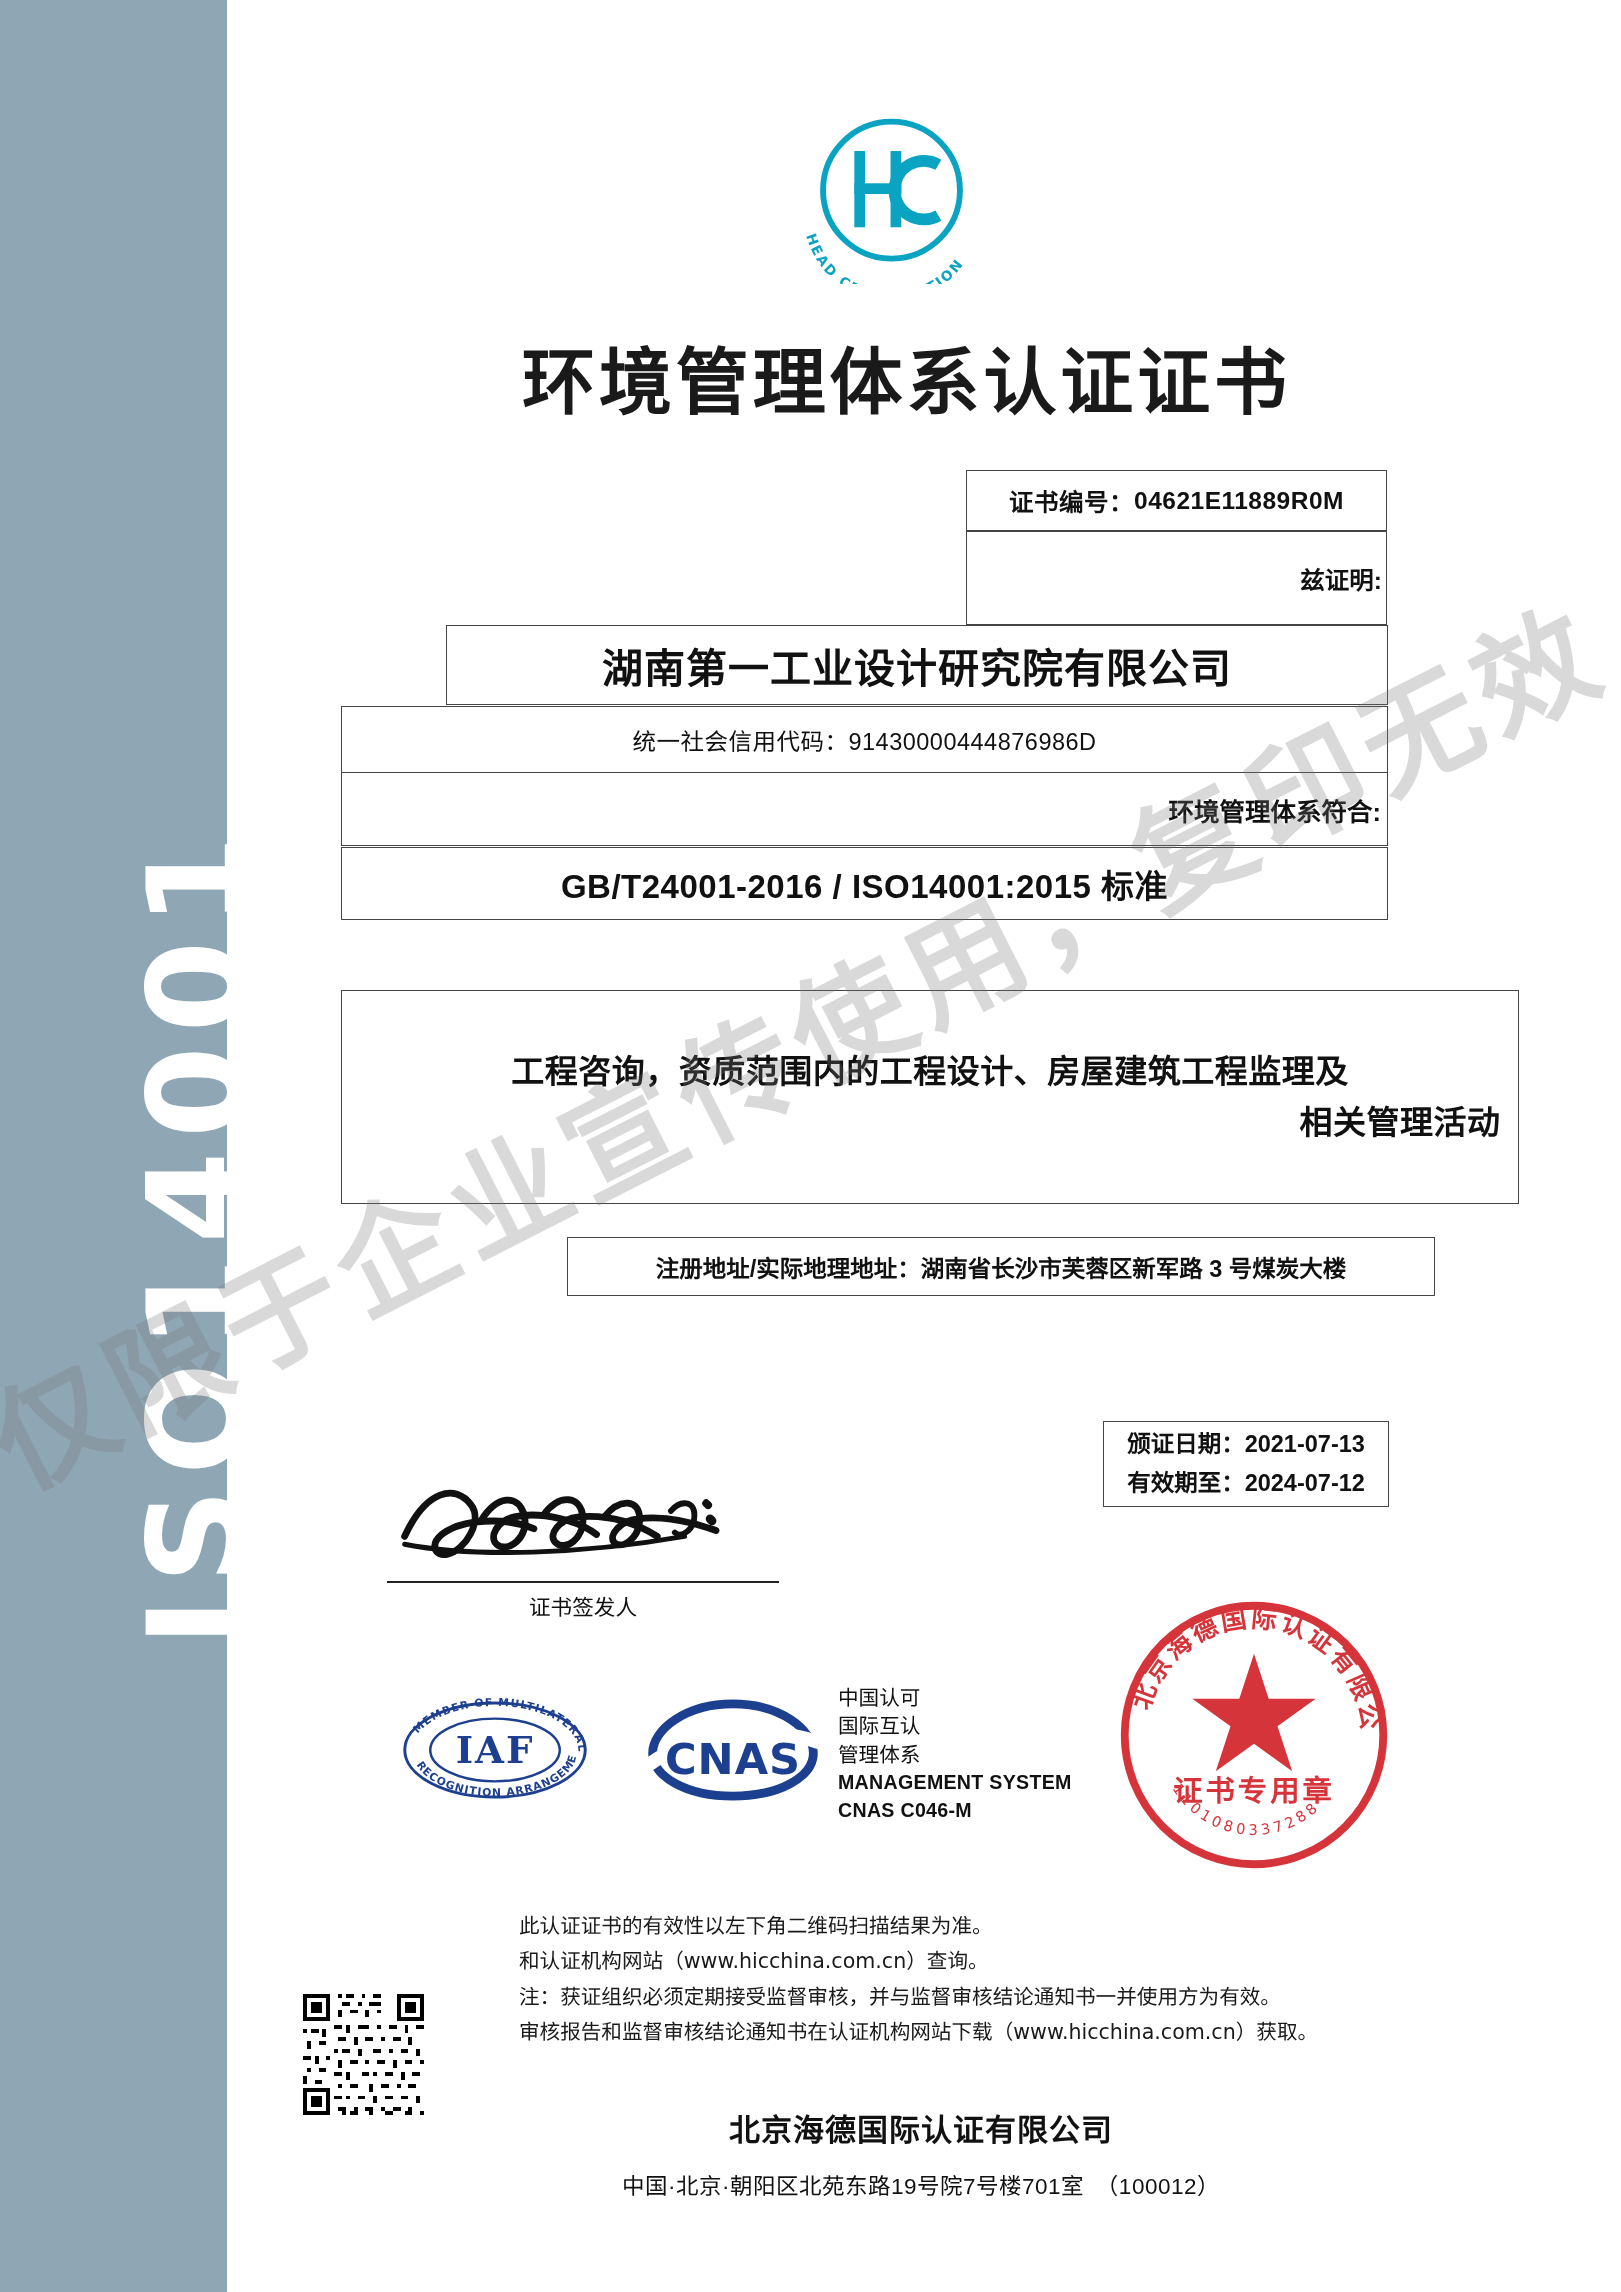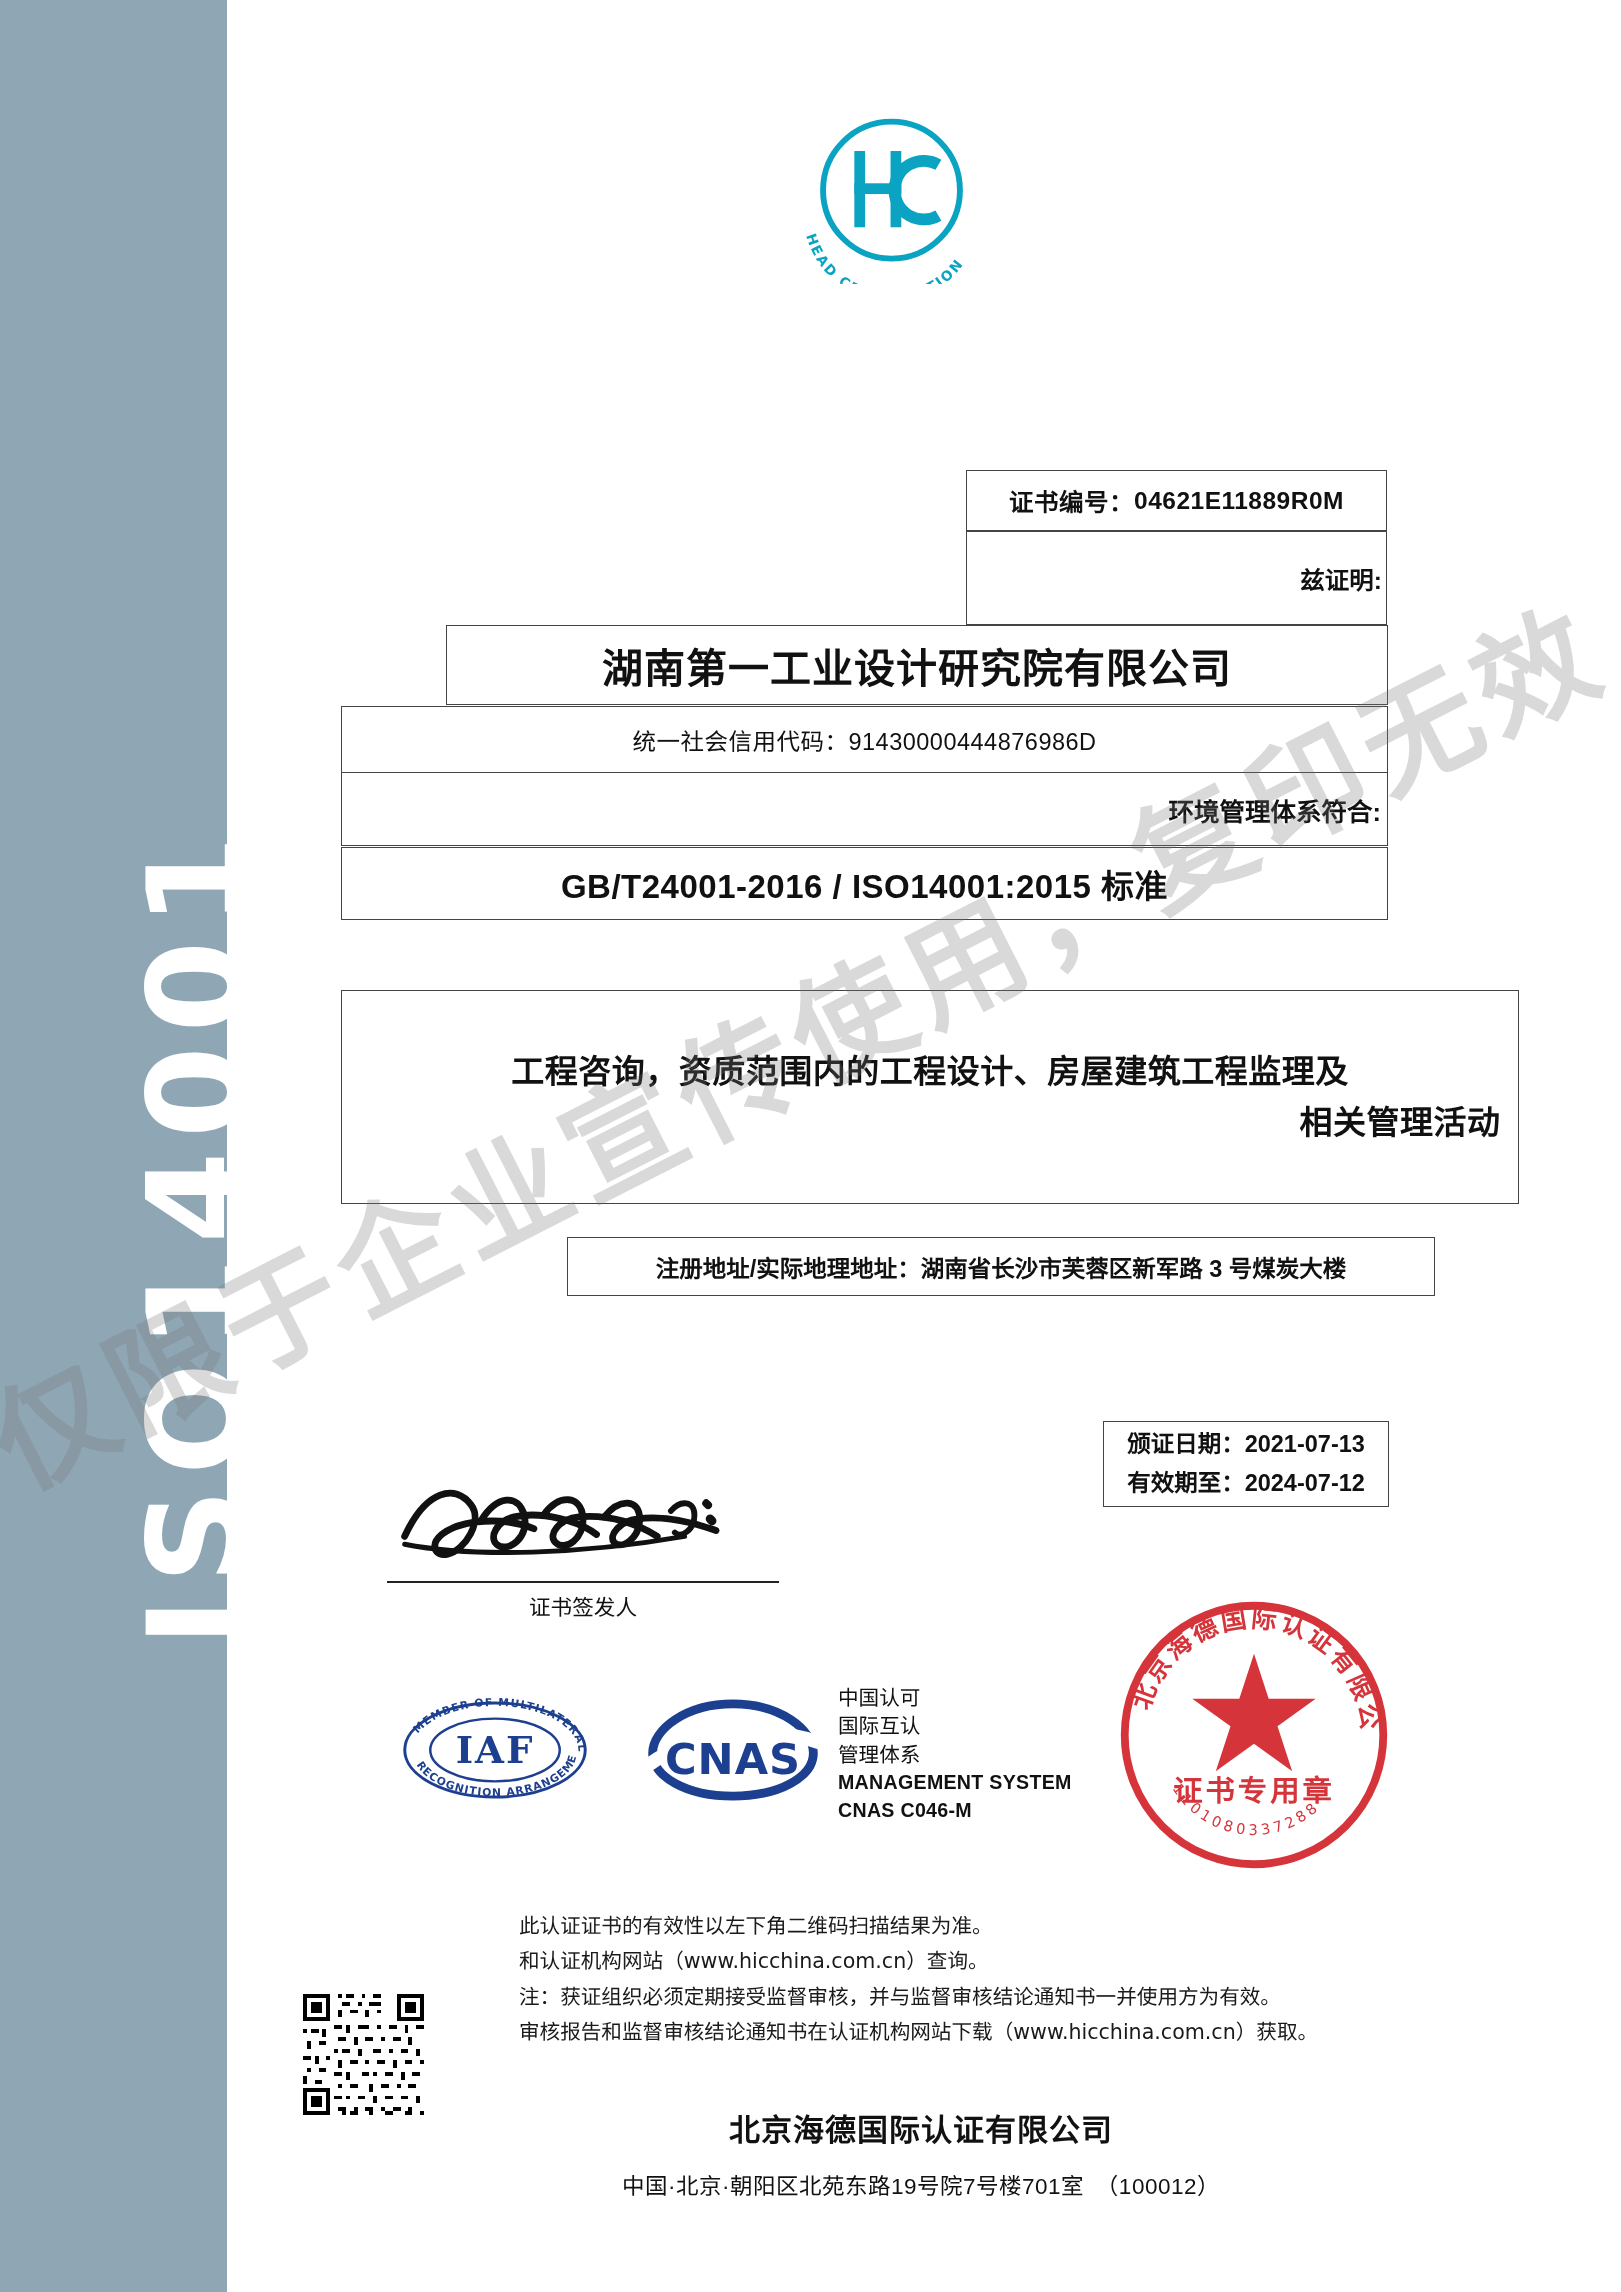--- a/index.html
+++ b/index.html
@@ -406,20 +406,21 @@
       <rect x="82" y="77" width="48" height="11" fill="#0aa3c2"></rect>
       <rect x="119" y="44" width="11" height="78" fill="#0aa3c2"></rect>
 
       <path d="M 168 58 A 30 30 0 1 0 168 110" fill="none" stroke="#0aa3c2" stroke-width="12"></path>
       <text font-family="DejaVu Sans, sans-serif" font-size="14" font-weight="bold" fill="#0aa3c2" letter-spacing="2.2">
         <textPath href="#arcpath" startOffset="8%">HEAD CERTIFICATION</textPath>
       </text>
     </svg>
   </div>
 
+  <div class="main-title">环境管理体系认证证书</div>
 
   <div class="box cert-no-box">
     <span class="cert-no-text">证书编号：</span>
     <span class="cert-no-text">04621E11889R0M</span>
   </div>
 
   <div class="box hereby-box">
     <span class="hereby-text">兹证明:</span>
   </div>
 

